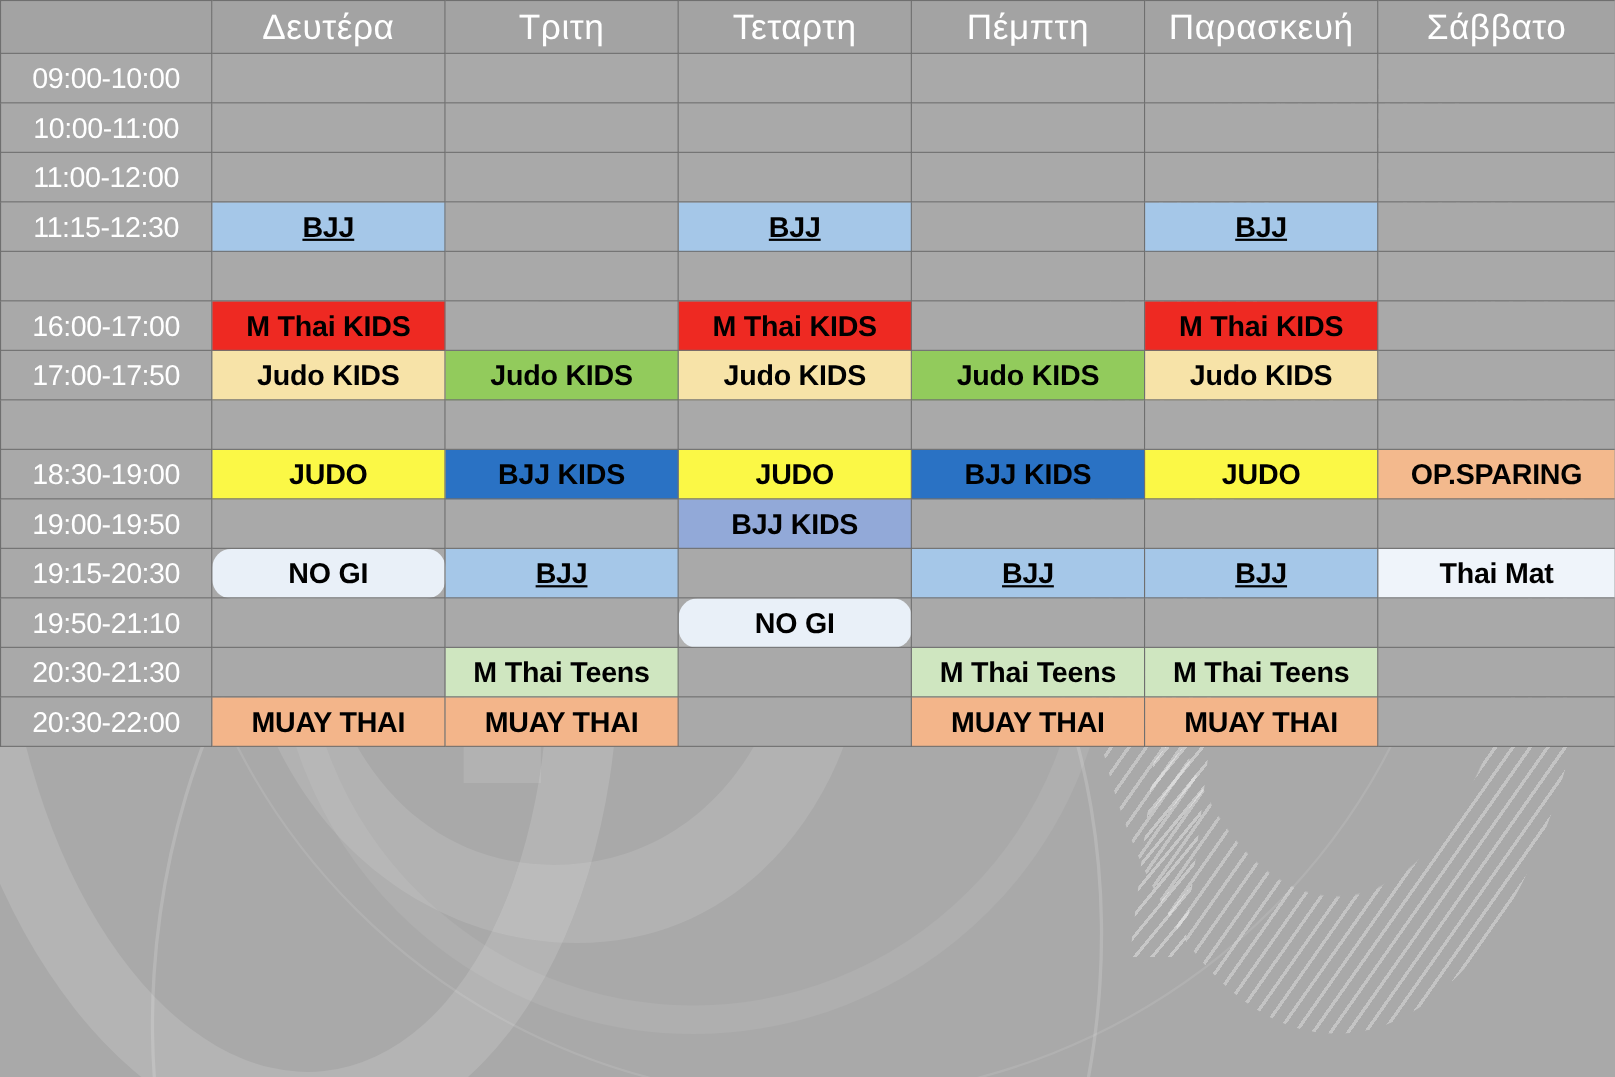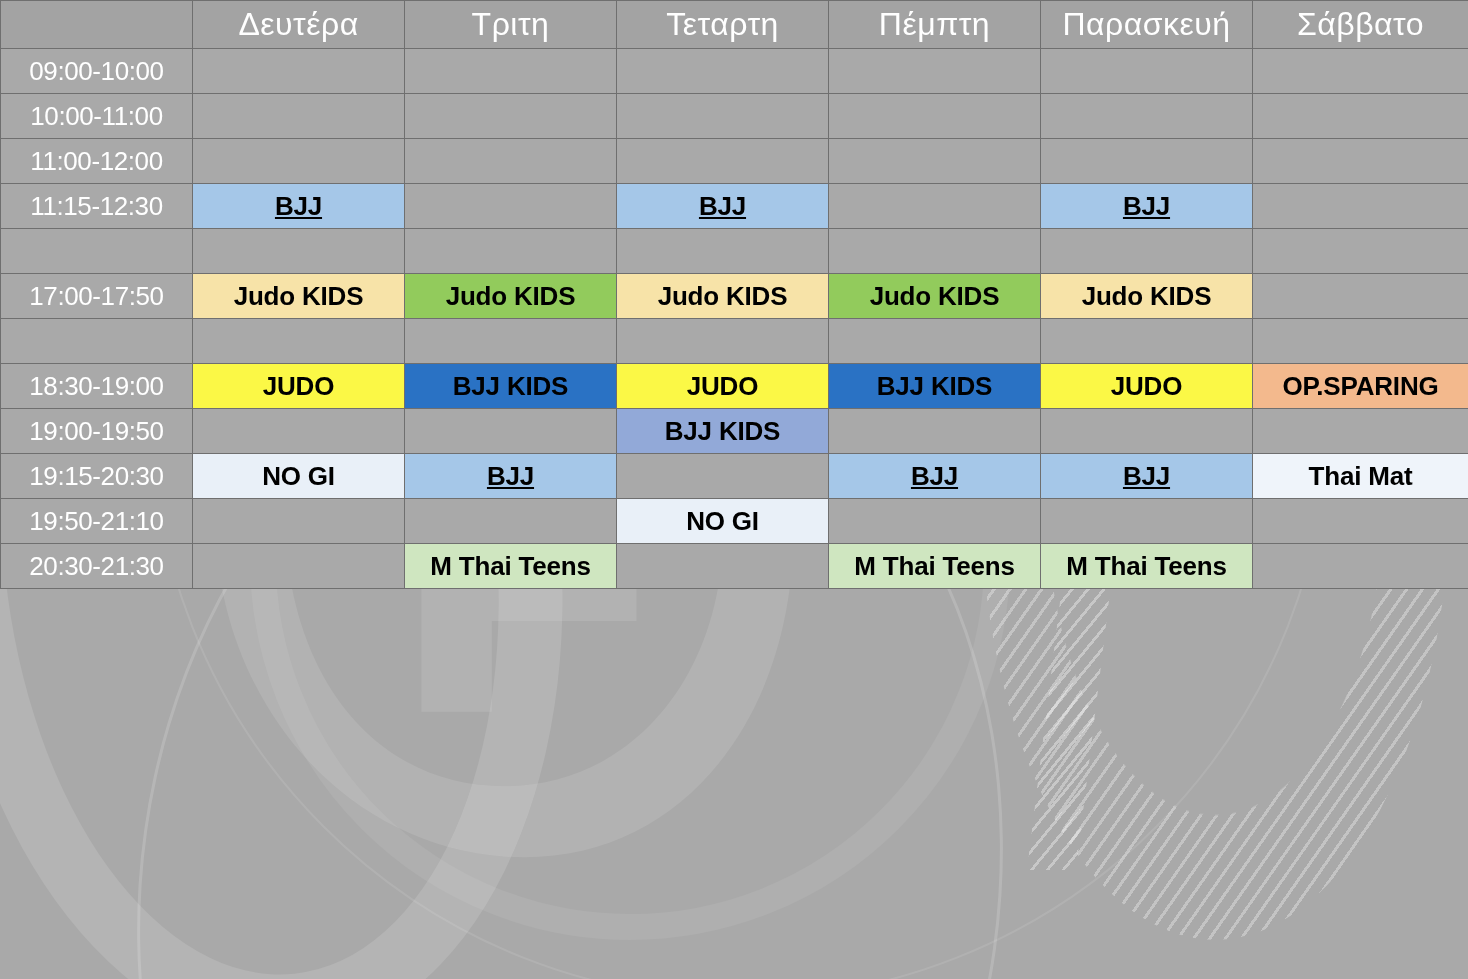--- a/index.html
+++ b/index.html
@@ -153,21 +153,21 @@
   td.empty { background: #a9a9a9; }
 
   
   .k-bjj        { background:#a5c7e8 !important;text-decoration:underline; }
   .k-bjjkids    { background:#2a72c4 !important; }
   .k-bjjkids-lt { background:#92a9d8 !important; }
   .k-mthaikids  { background:#ee2922 !important; }
   .k-judokids-c { background:#f7e3a8 !important; }
   .k-judokids-g { background:#92cb5c !important; }
   .k-judo       { background:#fbf846 !important; }
-  .k-nogi       { background:#e9f0f8 !important; }
+  .k-nogi       { background:#e9f0f8 !important;border-radius:17px; }
   .k-openmat    { background:#eff4fa !important; }
   .k-opsparing  { background:#f3b98d !important; }
   .k-mthaiteens { background:#cfe6c0 !important; }
   .k-muaythai   { background:#f3b58a !important; }
 </style>
 </head>
 <body>
 
 <div id="root">
 
@@ -252,20 +252,29 @@
           <tr class="spacer">
             <td class="time"></td>
             <td class="cell empty"></td>
             <td class="cell empty"></td>
             <td class="cell empty"></td>
             <td class="cell empty"></td>
             <td class="cell empty"></td>
             <td class="cell empty"></td>
           </tr>
           <tr>
+            <td class="time">16:00-17:00</td>
+            <td class="cell k-mthaikids">M Thai KIDS</td>
+            <td class="cell empty"></td>
+            <td class="cell k-mthaikids">M Thai KIDS</td>
+            <td class="cell empty"></td>
+            <td class="cell k-mthaikids">M Thai KIDS</td>
+            <td class="cell empty"></td>
+          </tr>
+          <tr>
             <td class="time">17:00-17:50</td>
             <td class="cell k-judokids-c">Judo KIDS</td>
             <td class="cell k-judokids-g">Judo KIDS</td>
             <td class="cell k-judokids-c">Judo KIDS</td>
             <td class="cell k-judokids-g">Judo KIDS</td>
             <td class="cell k-judokids-c">Judo KIDS</td>
             <td class="cell empty"></td>
           </tr>
           <tr class="spacer">
             <td class="time"></td>
@@ -314,17 +323,26 @@
           </tr>
           <tr>
             <td class="time">20:30-21:30</td>
             <td class="cell empty"></td>
             <td class="cell k-mthaiteens">M Thai Teens</td>
             <td class="cell empty"></td>
             <td class="cell k-mthaiteens">M Thai Teens</td>
             <td class="cell k-mthaiteens">M Thai Teens</td>
             <td class="cell empty"></td>
           </tr>
+          <tr>
+            <td class="time">20:30-22:00</td>
+            <td class="cell k-muaythai">MUAY THAI</td>
+            <td class="cell k-muaythai">MUAY THAI</td>
+            <td class="cell empty"></td>
+            <td class="cell k-muaythai">MUAY THAI</td>
+            <td class="cell k-muaythai">MUAY THAI</td>
+            <td class="cell empty"></td>
+          </tr>
         </tbody>
     </table>
   </div>
 
 </div>
 
 </body></html>

